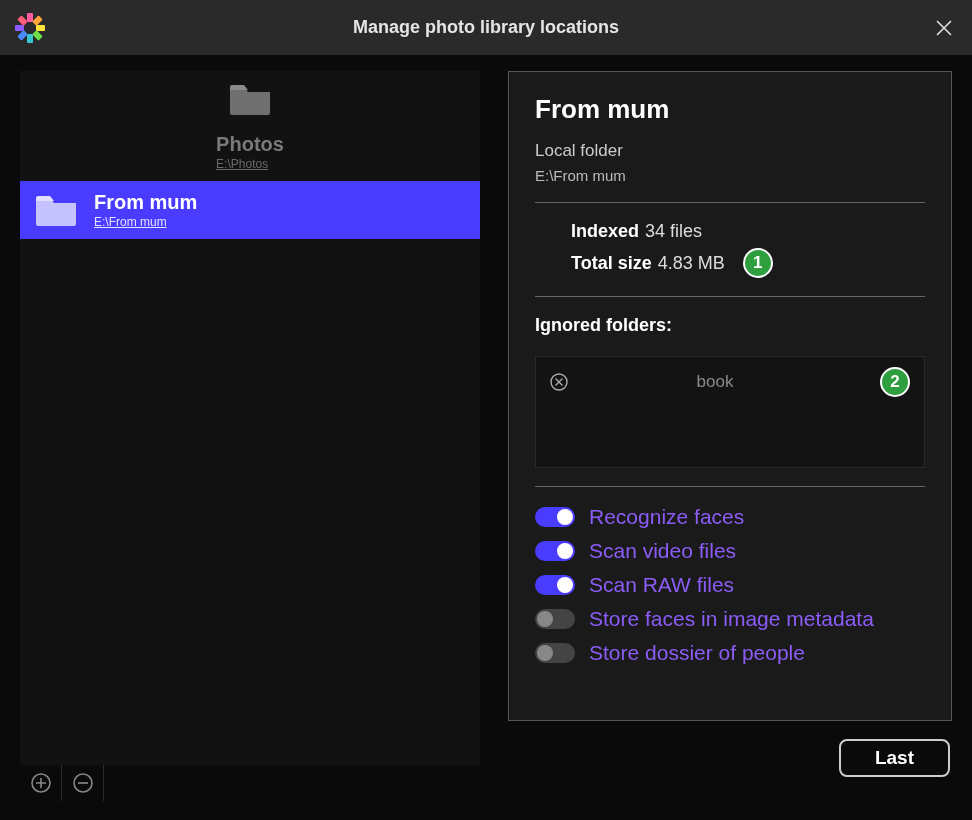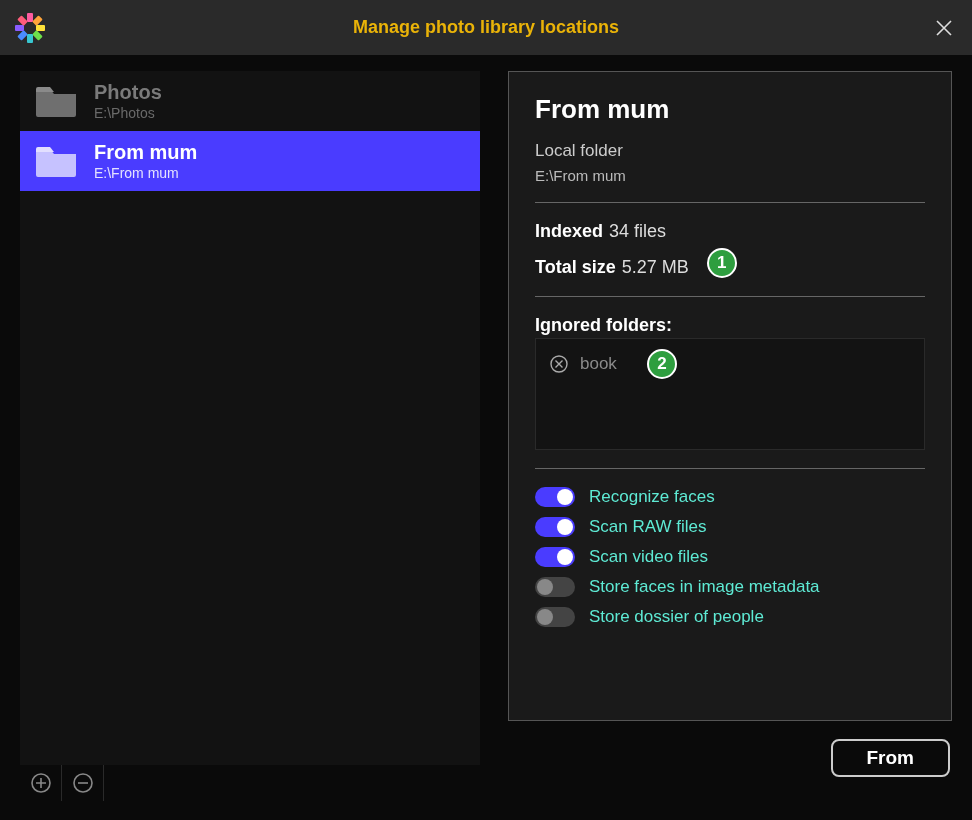--- a/index.html
+++ b/index.html
@@ -17,21 +17,21 @@
     position: relative;
     padding: 0 14px;
   }
   .app-icon {
     width: 32px; height: 32px;
   }
   .title-text {
     position: absolute; left: 0; right: 0;
     text-align: center;
     font-size: 18px; font-weight: 600;
-    color: #eab308;
+    color: #e5e5e5;
     pointer-events: none;
   }
   .close-x {
     position: absolute; right: 18px; top: 50%;
     transform: translateY(-50%);
     width: 20px; height: 20px;
     cursor: pointer;
   }
   .close-x svg { width: 100%; height: 100%; }
 
@@ -48,22 +48,22 @@
     overflow: hidden;
   }
   .folder-item {
     display: flex; align-items: center;
     gap: 16px;
     padding: 10px 14px;
     cursor: pointer;
   }
   .folder-item .ficon { width: 44px; height: 36px; flex-shrink: 0; }
   .folder-item .fname { font-size: 20px; font-weight: 700; line-height: 1.1; }
-  .folder-item .fpath { font-size: 14px; color: rgba(255,255,255,0.55); margin-top: 2px; }
-  .folder-item.inactive { color: #7a7a7a; }
+  .folder-item .fpath { font-size: 12px; color: rgba(255,255,255,0.55); margin-top: 2px; text-decoration: underline; }
+  .folder-item.inactive { color: #7a7a7a; flex-direction: column; }
   .folder-item.inactive .fname { color: #7a7a7a; }
   .folder-item.inactive .fpath { color: #6a6a6a; }
   .folder-item.active { background: #4a3cff; color: #fff; }
   .folder-item.active .fpath { color: rgba(255,255,255,0.85); }
 
   .list-actions {
     display: flex;
     height: 36px;
   }
   .list-actions .btn {
@@ -82,35 +82,35 @@
     border: 1px solid #555;
     background: #1a1a1a;
     padding: 22px 26px 20px 26px;
     height: 650px;
   }
   .detail-title { font-size: 26px; font-weight: 700; color: #fff; }
   .detail-sub { font-size: 17px; color: #ccc; margin-top: 16px; }
   .detail-path { font-size: 15px; color: #bbb; margin-top: 6px; }
   .hr { border: none; border-top: 1px solid #666; margin: 18px 0; }
 
-  .stat-row { font-size: 18px; color: #ddd; margin-bottom: 6px; display: flex; align-items: flex-end; }
+  .stat-row { font-size: 18px; color: #ddd; margin-bottom: 6px; display: flex; align-items: center; margin-left: 36px; }
   .stat-row .lbl { font-weight: 700; color: #fff; margin-right: 6px; }
 
-  .ignored-label { font-size: 18px; font-weight: 700; color: #fff; margin-bottom: 2px; }
+  .ignored-label { font-size: 18px; font-weight: 700; color: #fff; margin-bottom: 20px; }
   .ignored-box {
     background: #131313;
     border: 1px solid #2a2a2a;
     height: 112px;
     padding: 10px 14px;
   }
-  .ignored-entry { display: flex; align-items: center; gap: 12px; color: #8a8a8a; font-size: 17px; }
+  .ignored-entry { display: flex; align-items: center; gap: 2px; color: #8a8a8a; font-size: 17px; justify-content: space-between; }
   .ignored-entry .rm { width: 18px; height: 18px; cursor: pointer; }
 
   .opt-row { display: flex; align-items: center; gap: 14px; margin-bottom: 10px; }
-  .opt-row .olabel { font-size: 17px; color: #5eead4; }
+  .opt-row .olabel { font-size: 21px; color: #8b5cf6; }
   .toggle {
     width: 40px; height: 20px; border-radius: 999px;
     position: relative; cursor: pointer;
     flex-shrink: 0;
   }
   .toggle .knob {
     position: absolute; top: 2px;
     width: 16px; height: 16px; border-radius: 50%;
     background: #fff;
   }
@@ -223,21 +223,21 @@
       <div class="detail-path">E:\From mum</div>
 
       <hr class="hr">
 
       <div class="stat-row">
         <span class="lbl">Indexed</span>
         <span>34 files</span>
       </div>
       <div class="stat-row">
         <span class="lbl">Total size</span>
-        <span>5.27 MB</span>
+        <span>4.83 MB</span>
         <span class="badge">1</span>
       </div>
 
       <hr class="hr">
 
       <div class="ignored-label">Ignored folders:</div>
       <div class="ignored-box">
         <div class="ignored-entry">
           <span class="rm">
             <svg viewBox="0 0 18 18">
@@ -255,39 +255,39 @@
       <div class="opt-row">
         <span class="toggle on">
             <span class="knob"></span>
           </span>
         <span class="olabel">Recognize faces</span>
       </div>
       <div class="opt-row">
         <span class="toggle on">
             <span class="knob"></span>
           </span>
+        <span class="olabel">Scan video files</span>
+      </div>
+      <div class="opt-row">
+        <span class="toggle on">
+            <span class="knob"></span>
+          </span>
         <span class="olabel">Scan RAW files</span>
       </div>
       <div class="opt-row">
-        <span class="toggle on">
-            <span class="knob"></span>
-          </span>
-        <span class="olabel">Scan video files</span>
-      </div>
-      <div class="opt-row">
         <span class="toggle off">
             <span class="knob"></span>
           </span>
         <span class="olabel">Store faces in image metadata</span>
       </div>
       <div class="opt-row">
         <span class="toggle off">
             <span class="knob"></span>
           </span>
         <span class="olabel">Store dossier of people</span>
       </div>
     </div>
 
     <div class="done-row">
-      <button class="done-btn">From</button>
+      <button class="done-btn">Last</button>
     </div>
   </div>
 </div>
 
 </body></html>

